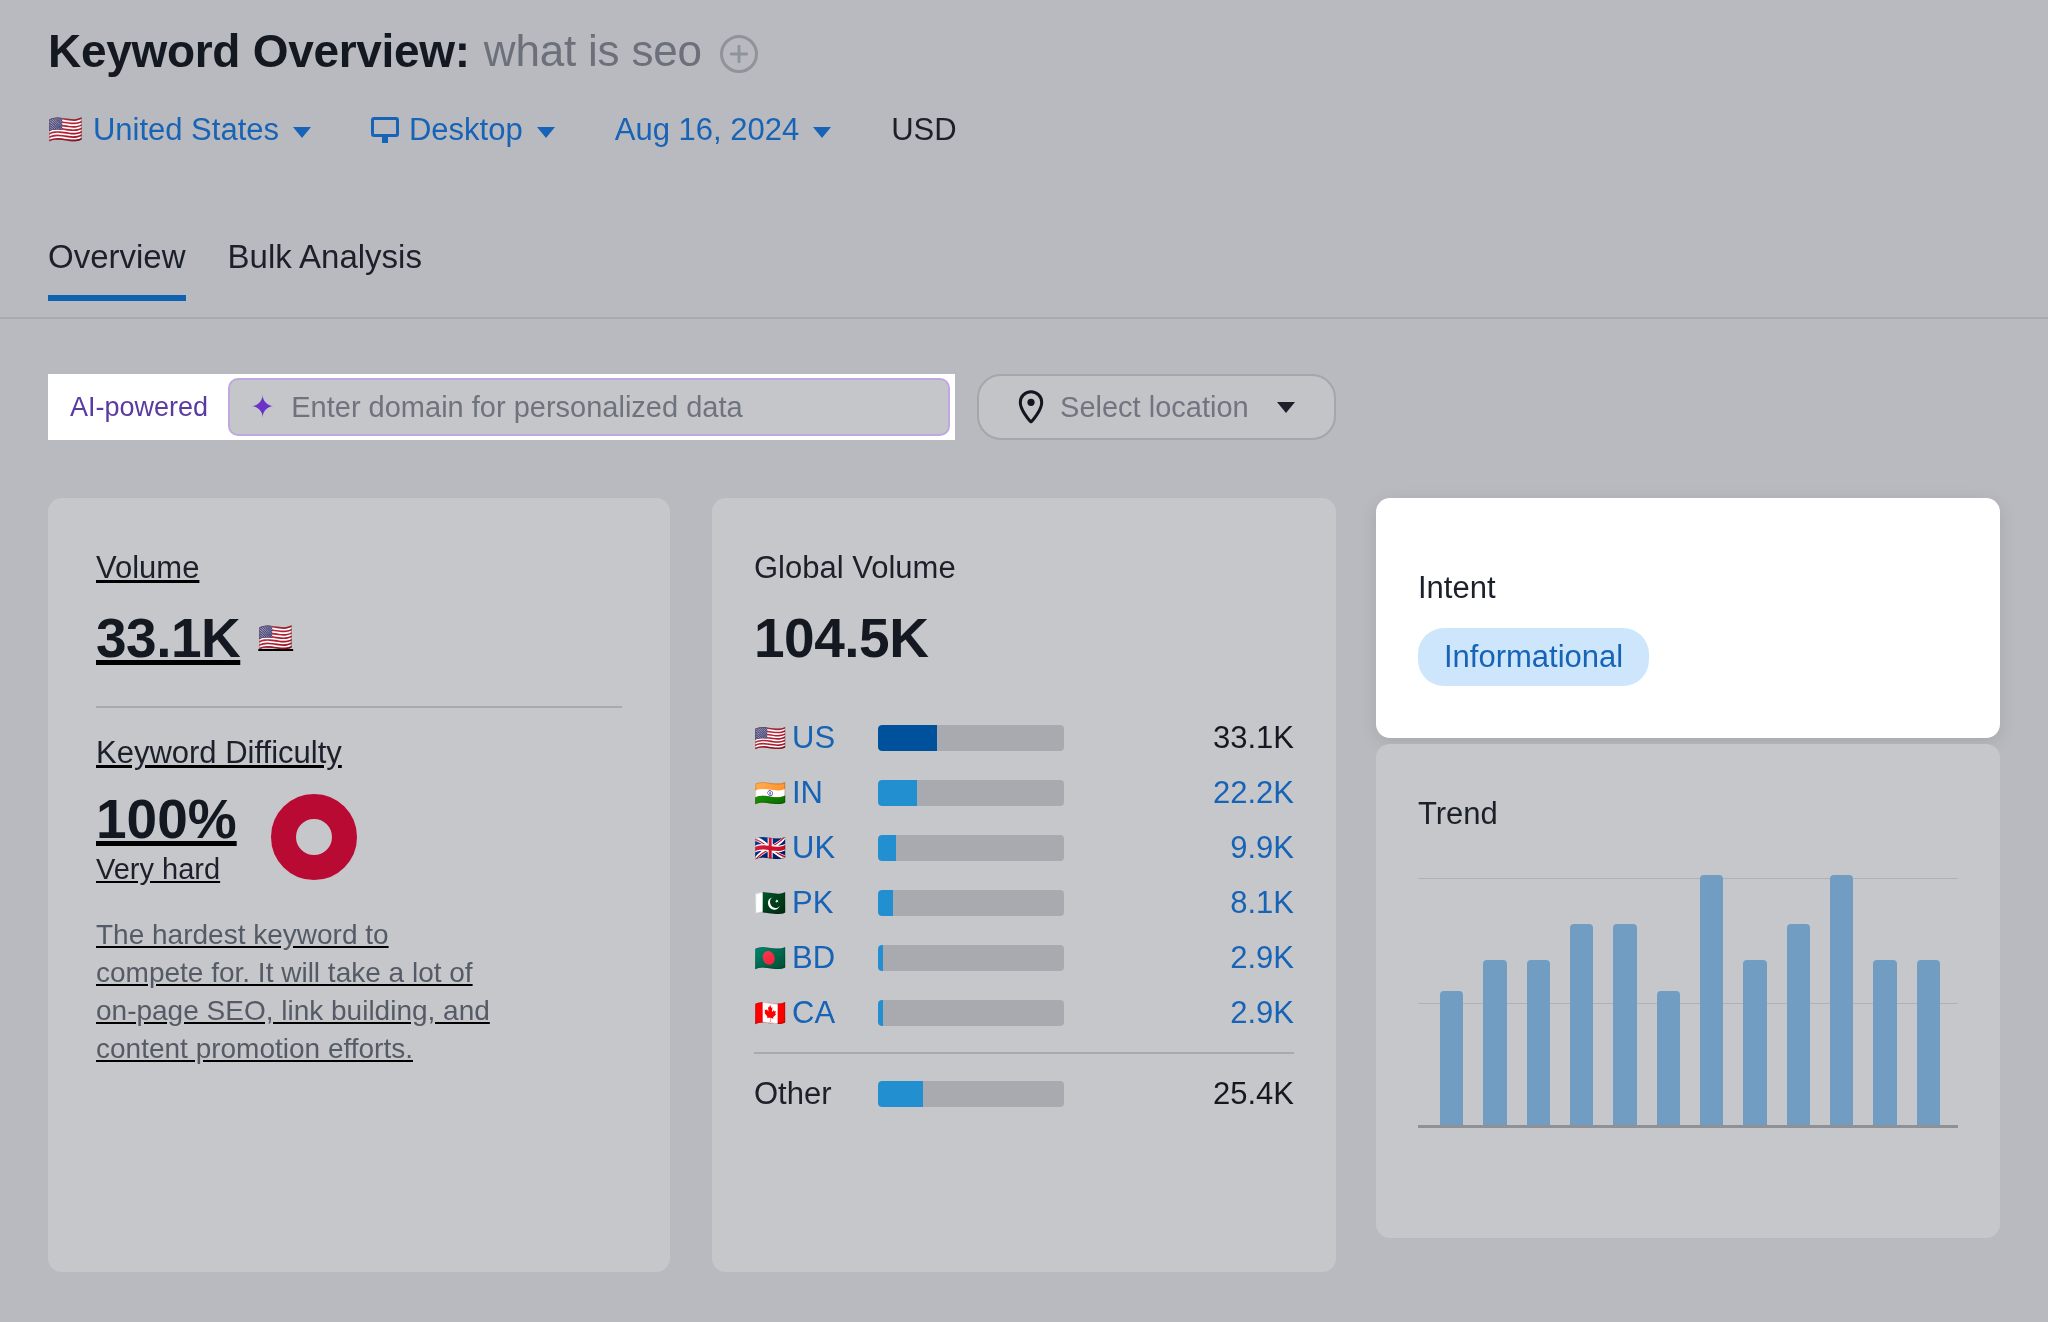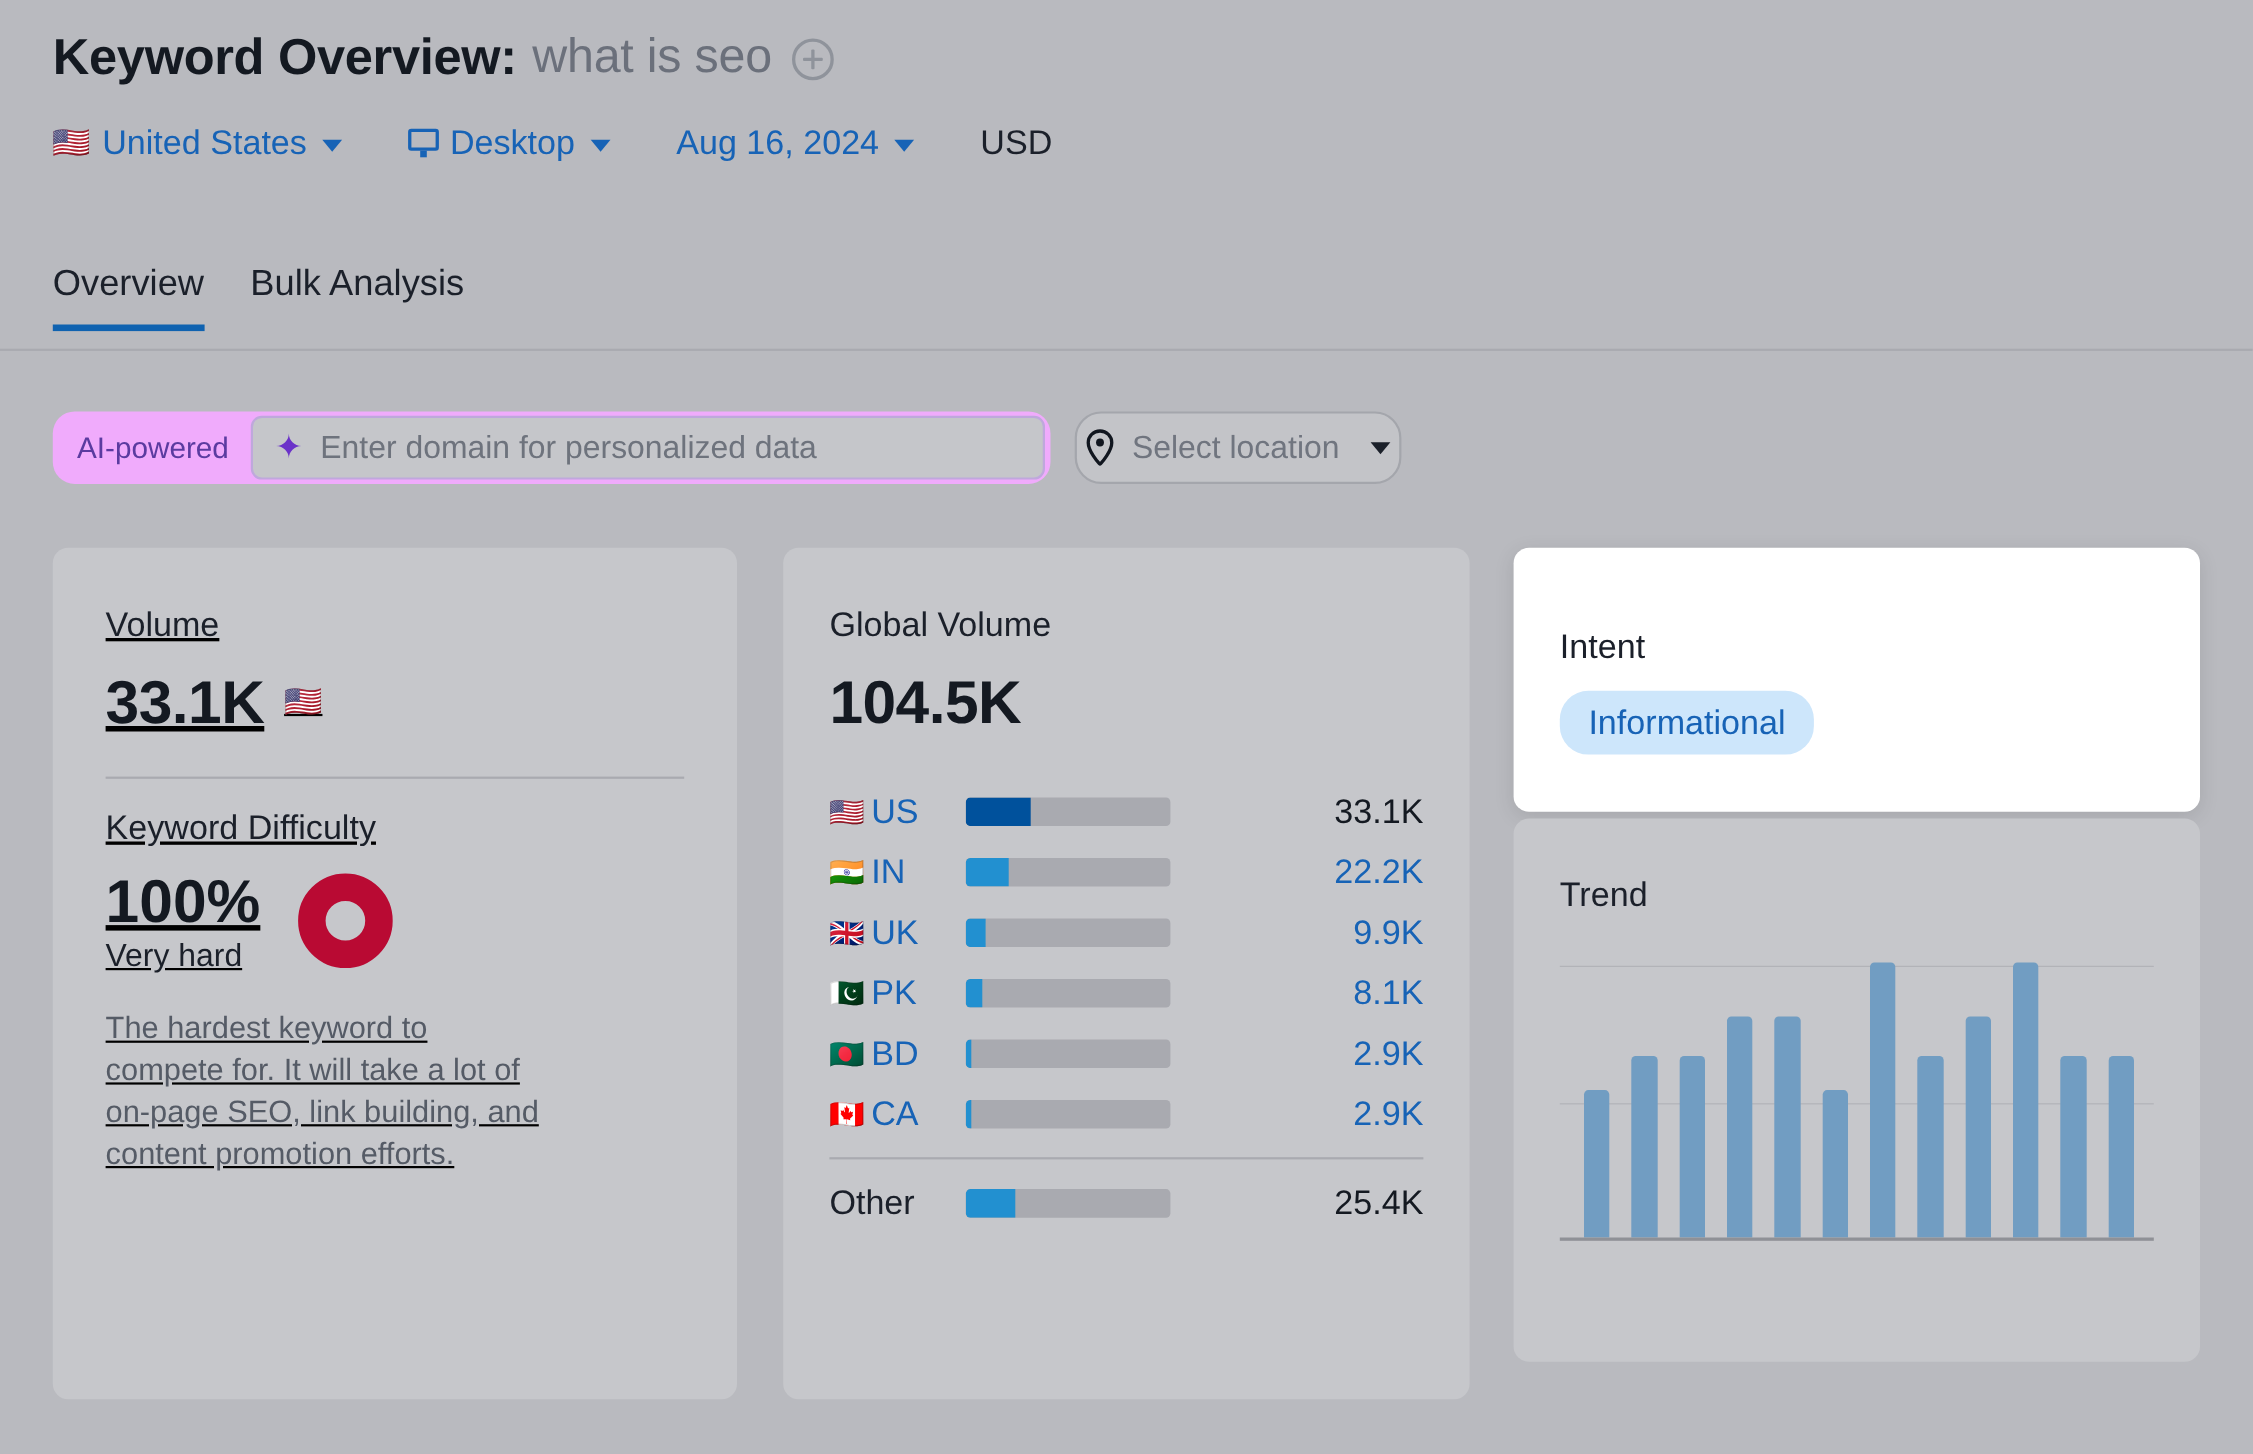--- a/index.html
+++ b/index.html
@@ -46,33 +46,33 @@
   .tab { font-size: 33px; color: #1b202a; padding-bottom: 20px; position: relative; }
   .tab.active:after {
     content: ""; position: absolute; left: 0; right: 0; bottom: -5px; height: 6px; background: #0f62b0;
   }
   .tab-divider { position: absolute; left: 0; top: 317px; width: 2048px; height: 2px; background: #a9aab0; }
 
   
   .ai-bar { position: absolute; left: 48px; top: 374px; display: flex; align-items: center; gap: 22px; }
   .ai-wrap {
     display: flex; align-items: center; height: 66px;
-    background: #f0abfc; border-radius: 20px; padding-left: 22px; padding-right: 5px;
+    background: #ffffff; border-radius: 0; padding-left: 22px; padding-right: 5px;
   }
   .ai-label { font-size: 27px; color: #5b3ba0; font-weight: 400; padding-right: 20px; }
   .ai-input {
     display: flex; align-items: center; gap: 16px;
     height: 58px; width: 722px;
     background: #c5c6ca; border: 2px solid #bfa8dc; border-radius: 10px; padding: 0 20px;
   }
   .sparkle { color: #6b32c9; font-size: 30px; line-height: 1; }
   .ai-ph { font-size: 29px; color: #6e737d; }
   .loc-btn {
     display: flex; align-items: center; gap: 16px; height: 66px;
-    padding: 0 8px; border: 2px solid #a4a6ac; border-radius: 24px; background: #c3c4c8;
+    padding: 0 39px; border: 2px solid #a4a6ac; border-radius: 24px; background: #c3c4c8;
   }
   .pin { width: 26px; height: 34px; position: relative; }
   .loc-text { font-size: 29px; color: #70757f; }
   .chev-dark {
     width: 0; height: 0; border-left: 9px solid transparent; border-right: 9px solid transparent;
     border-top: 11px solid #1b202a; margin-left: 12px;
   }
 
   
   .card { position: absolute; background: #c6c7cb; border-radius: 14px; }

